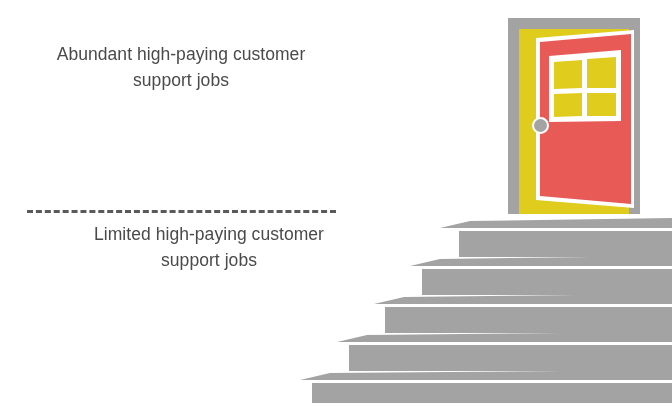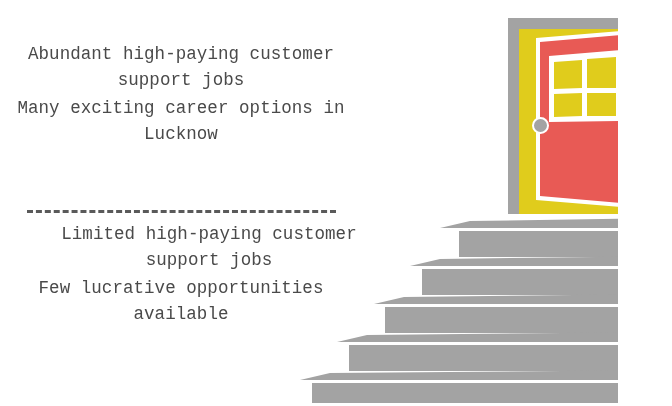--- a/index.html
+++ b/index.html
@@ -5,25 +5,24 @@
   html, body {
     margin: 0;
     padding: 0;
     background: #ffffff;
   }
   body {
     font-family: "Liberation Sans", sans-serif;
   }
   #stage {
     position: relative;
-    width: 618px;
+    width: 672px;
     height: 406px;
     background: #ffffff;
     overflow: hidden;
-    font-family: Liberation Mono, monospace;
   }
 
   
   .text-col {
     position: absolute;
     left: 0;
     top: 0;
     width: 362px;
     height: 406px;
   }
@@ -106,30 +105,26 @@
 </head>
 <body>
 
 <div id="stage">
 
   <div class="text-col">
 
     <div class="text-block tb-1">Abundant high-paying customer
 support jobs</div>
 
-    <div class="text-block tb-2">Many exciting career options in
-Lucknow</div>
 
     <div class="divider"></div>
 
     <div class="text-block tb-3">Limited high-paying customer
 support jobs</div>
 
-    <div class="text-block tb-4">Few lucrative opportunities
-available</div>
   </div>
 
   <div class="door-scene">
 
     <div class="door-frame"></div>
     <div class="door-opening"></div>
 
     <svg class="door-panel-svg" viewBox="0 0 140 200">
 
       <polygon points="31,22 129,14 129,192 31,184" fill="#ffffff"></polygon>

